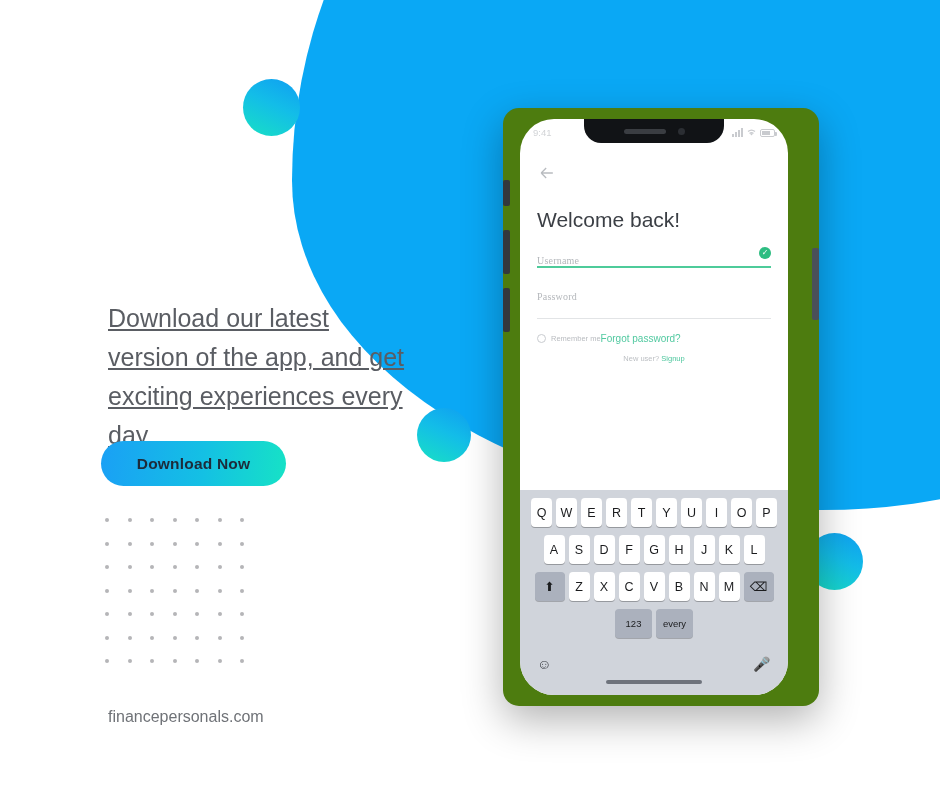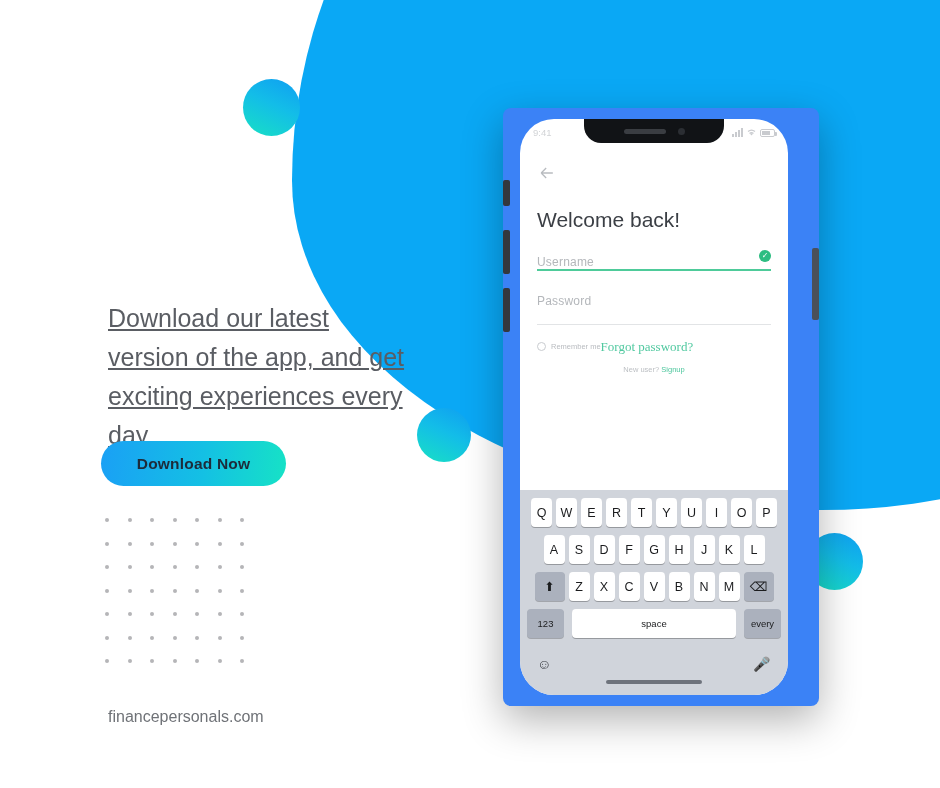--- a/index.html
+++ b/index.html
@@ -102,22 +102,22 @@
   .phone-wrap {
     position:absolute;
     left:497px; top:108px;
     width:302px; height:598px;
     z-index:6;
   }
   .phone-body {
     position:absolute;
     left:6px; top:0;
     width:316px; height:598px;
-    background:#3b82f6;
-    border-radius:8px;
+    background:#4d7c0f;
+    border-radius:16px;
     box-shadow:0 14px 40px rgba(0,0,0,0.30);
   }
   .side-btn {
     position:absolute;
     background:#34383d;
     border-radius:2px;
   }
   .sb-silent { left:0px;   top:72px;  width:7px; height:26px; }
   .sb-volup  { left:0px;   top:122px; width:7px; height:44px; }
   .sb-voldn  { left:0px;   top:180px; width:7px; height:44px; }
@@ -172,21 +172,21 @@
     color:#b9bcc0;
     cursor:pointer;
   }
   .welcome {
     margin-top:21px;
     font-size:21px;
     color:#3b3f45;
   }
 
   .field { margin-top:23px; position:relative; }
-  .field-label { font-size:12px; color:#b4b7bb; letter-spacing:0.2px; }
+  .field-label { font-size:10px; color:#b4b7bb; letter-spacing:0.2px;font-family:Liberation Serif, serif; }
   .field-value {
     margin-top:6px;
     font-size:13.5px;
     color:#2f3338;
     padding-bottom:6px;
   }
   .field-value .caret {
     display:inline-block;
     width:1px; height:13px;
     background:#2f3338;
@@ -216,21 +216,21 @@
     margin-top:14px;
     display:flex; align-items:center; 
   }
   .remember { display:flex; align-items:center; gap:5px; cursor:pointer; }
   .remember .box {
     width:9px; height:9px;
     border:1.2px solid #c9ccd0;
     border-radius:50%;
   }
   .remember span { font-size:7.5px; color:#b9bcc0; }
-  .forgot { font-size:13px; color:#51c9a0; cursor:pointer;font-family:Liberation Serif, serif; }
+  .forgot { font-size:10px; color:#51c9a0; cursor:pointer; }
 
   .login-btn {
     margin-top:24px;
     width:100%; height:34px;
     border:none; border-radius:5px;
     background:#45cb92;
     color:#ffffff;
     font-size:9.5px;
     letter-spacing:1.6px;
     font-family:"Liberation Sans", sans-serif;
@@ -446,21 +446,20 @@
           <div class="key">X</div>
           <div class="key">C</div>
           <div class="key">V</div>
           <div class="key">B</div>
           <div class="key">N</div>
           <div class="key">M</div>
           <div class="key wide">⌫</div>
         </div>
         <div class="krow r4">
           <div class="key fn">123</div>
-          <div class="key space">space</div>
           <div class="key fn">every</div>
         </div>
         <div class="kb-bottom">
           <span class="ic">☺</span>
           <span class="ic">🎤</span>
         </div>
         <div class="home-ind"></div>
       </div>
 
     </div>

